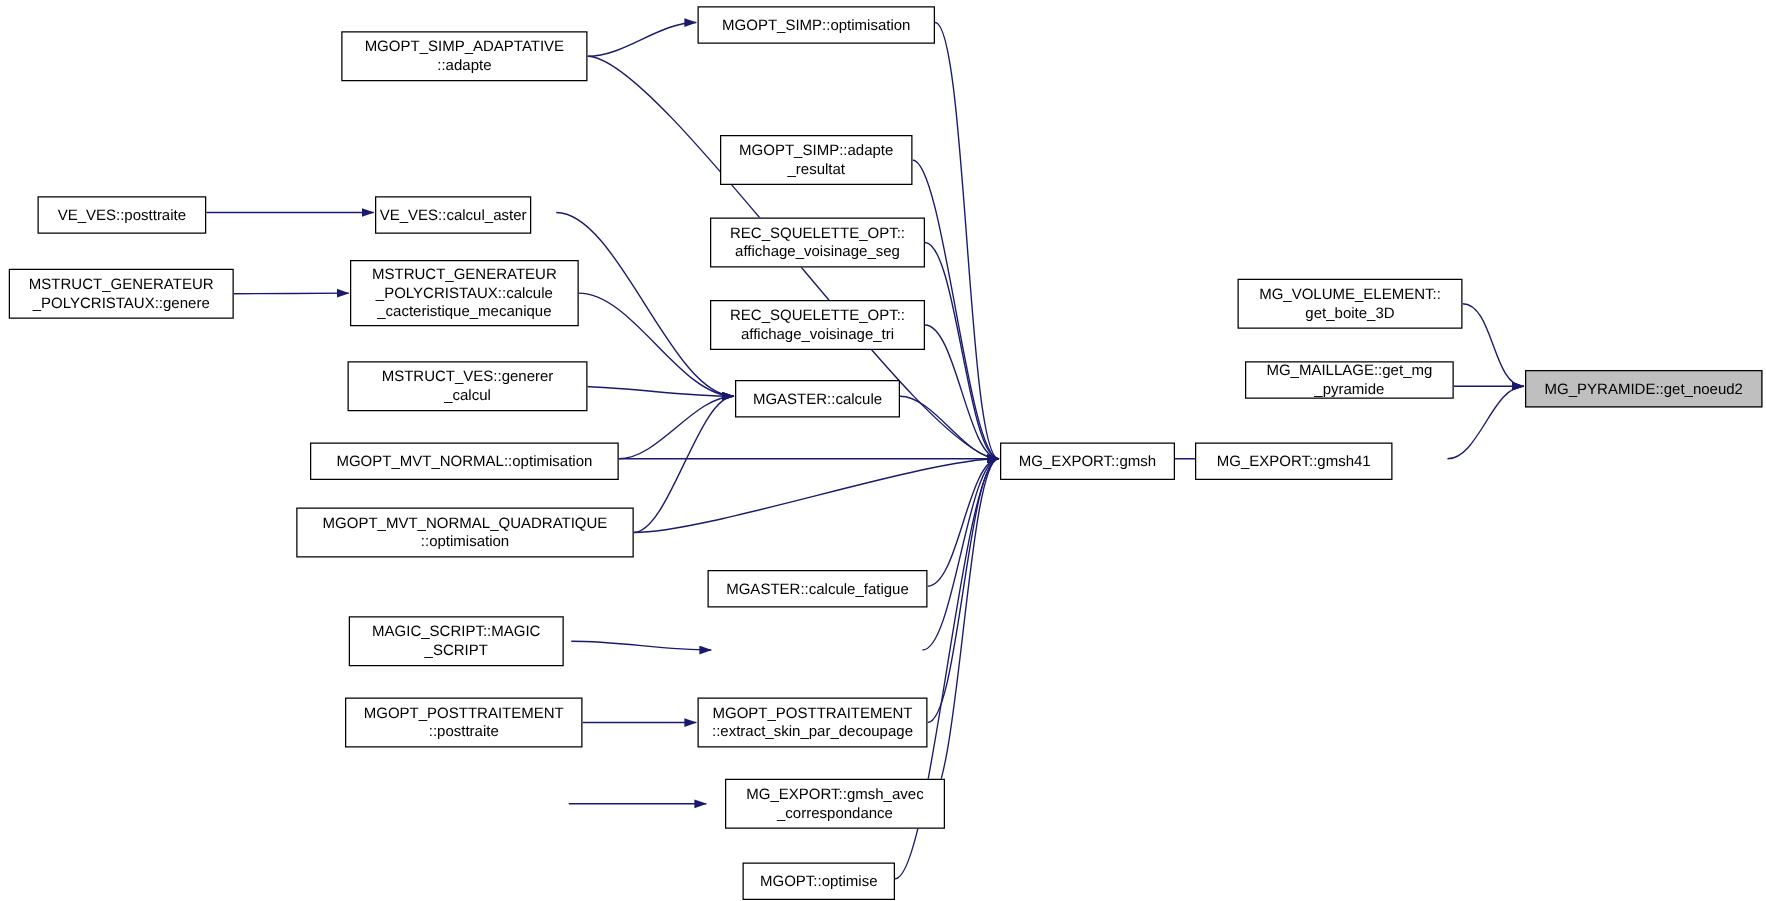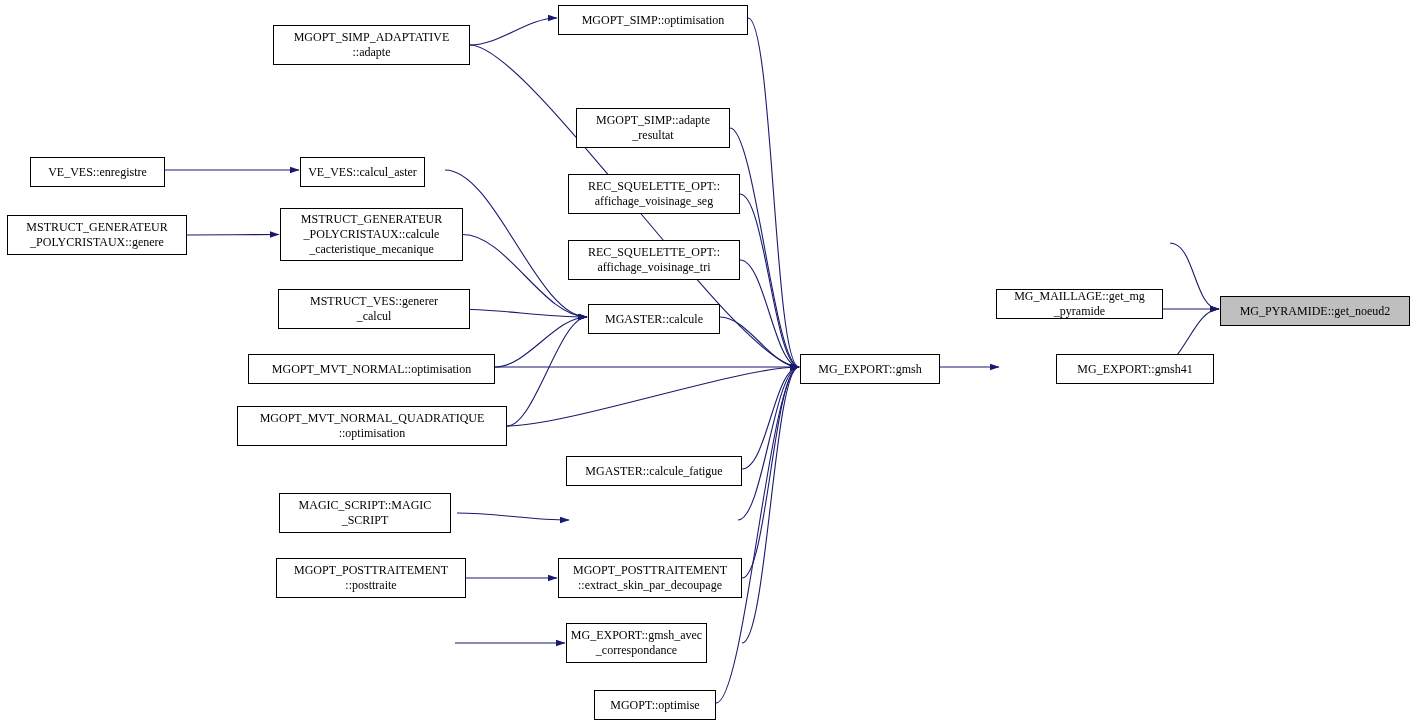--- a/index.html
+++ b/index.html
@@ -27,21 +27,20 @@
     color:#000;
     font-size:12px;
     line-height:1.25;
     display:flex;
     align-items:center;
     justify-content:center;
     text-align:center;
     white-space:pre-line;
     padding:14px 4px;
     cursor:pointer;
-    font-family:Liberation Serif, serif;
   }
   .node.highlight{background:var(--highlight-fill);}
 </style>
 </head>
 <body>
 
 <div id="canvas">
 
   <svg id="edges" width="1413" height="721">
     <defs>
@@ -72,21 +71,21 @@
       <path d="M742,578 C767,578 774,367 799,367" class="edge" marker-end="url(#arrow)"></path>
       <path d="M455,643 C493.5,643 526.5,643 565,643" class="edge" marker-end="url(#arrow)"></path>
       <path d="M742,643 C767,643 774,367 799,367" class="edge" marker-end="url(#arrow)"></path>
       <path d="M716,703 C745.05,703 769.95,367 799,367" class="edge" marker-end="url(#arrow)"></path>
       <path d="M940,367 C965,367 974,367 999,367" class="edge" marker-end="url(#arrow)"></path>
       <path d="M1170,243 C1195,243 1194,309 1219,309" class="edge" marker-end="url(#arrow)"></path>
       <path d="M1163,309 C1188,309 1194,309 1219,309" class="edge" marker-end="url(#arrow)"></path>
       <path d="M1158,367 C1183,367 1194,309 1219,309" class="edge" marker-end="url(#arrow)"></path>
     </svg>
 
-  <div class="node" style="left:30px;  top:157px; width:135px; height:26px">VE_VES::enregistre</div>
+  <div class="node" style="left:30px;  top:157px; width:135px; height:26px">VE_VES::posttraite</div>
   <div class="node" style="left:7px;   top:215px; width:180px; height:40px">MSTRUCT_GENERATEUR
 _POLYCRISTAUX::genere</div>
   <div class="node" style="left:273px; top:25px;  width:197px; height:40px">MGOPT_SIMP_ADAPTATIVE
 ::adapte</div>
   <div class="node" style="left:300px; top:157px; width:125px; height:26px">VE_VES::calcul_aster</div>
   <div class="node" style="left:280px; top:208px; width:183px; height:53px">MSTRUCT_GENERATEUR
 _POLYCRISTAUX::calcule
 _cacteristique_mecanique</div>
   <div class="node" style="left:278px; top:289px; width:192px; height:40px">MSTRUCT_VES::generer
 _calcul</div>
@@ -101,22 +100,24 @@
   <div class="node" style="left:576px; top:108px; width:154px; height:40px">MGOPT_SIMP::adapte
 _resultat</div>
   <div class="node" style="left:568px; top:174px; width:172px; height:40px">REC_SQUELETTE_OPT::
 affichage_voisinage_seg</div>
   <div class="node" style="left:568px; top:240px; width:172px; height:40px">REC_SQUELETTE_OPT::
 affichage_voisinage_tri</div>
   <div class="node" style="left:588px; top:304px; width:132px; height:14px">MGASTER::calcule</div>
   <div class="node" style="left:566px; top:456px; width:176px; height:26px">MGASTER::calcule_fatigue</div>
   <div class="node" style="left:558px; top:558px; width:184px; height:40px">MGOPT_POSTTRAITEMENT
 ::extract_skin_par_decoupage</div>
-  <div class="node" style="left:566px; top:623px; width:141px; height:40px">MG_EXPORT::gmsh_avec
+  <div class="node" style="left:580px; top:623px; width:176px; height:40px">MG_EXPORT::gmsh_avec
 _correspondance</div>
   <div class="node" style="left:594px; top:690px; width:122px; height:26px">MGOPT::optimise</div>
   <div class="node" style="left:800px; top:354px; width:140px; height:26px">MG_EXPORT::gmsh</div>
+  <div class="node" style="left:990px; top:223px; width:180px; height:40px">MG_VOLUME_ELEMENT::
+get_boite_3D</div>
   <div class="node" style="left:996px; top:289px; width:167px; height:24px">MG_MAILLAGE::get_mg
 _pyramide</div>
-  <div class="node" style="left:1056px;top:354px; width:158px; height:16px">MG_EXPORT::gmsh41</div>
+  <div class="node" style="left:956px;top:354px; width:158px; height:16px">MG_EXPORT::gmsh41</div>
   <div class="node highlight" style="left:1220px;top:296px; width:190px; height:26px">MG_PYRAMIDE::get_noeud2</div>
 
 </div>
 
 </body></html>

